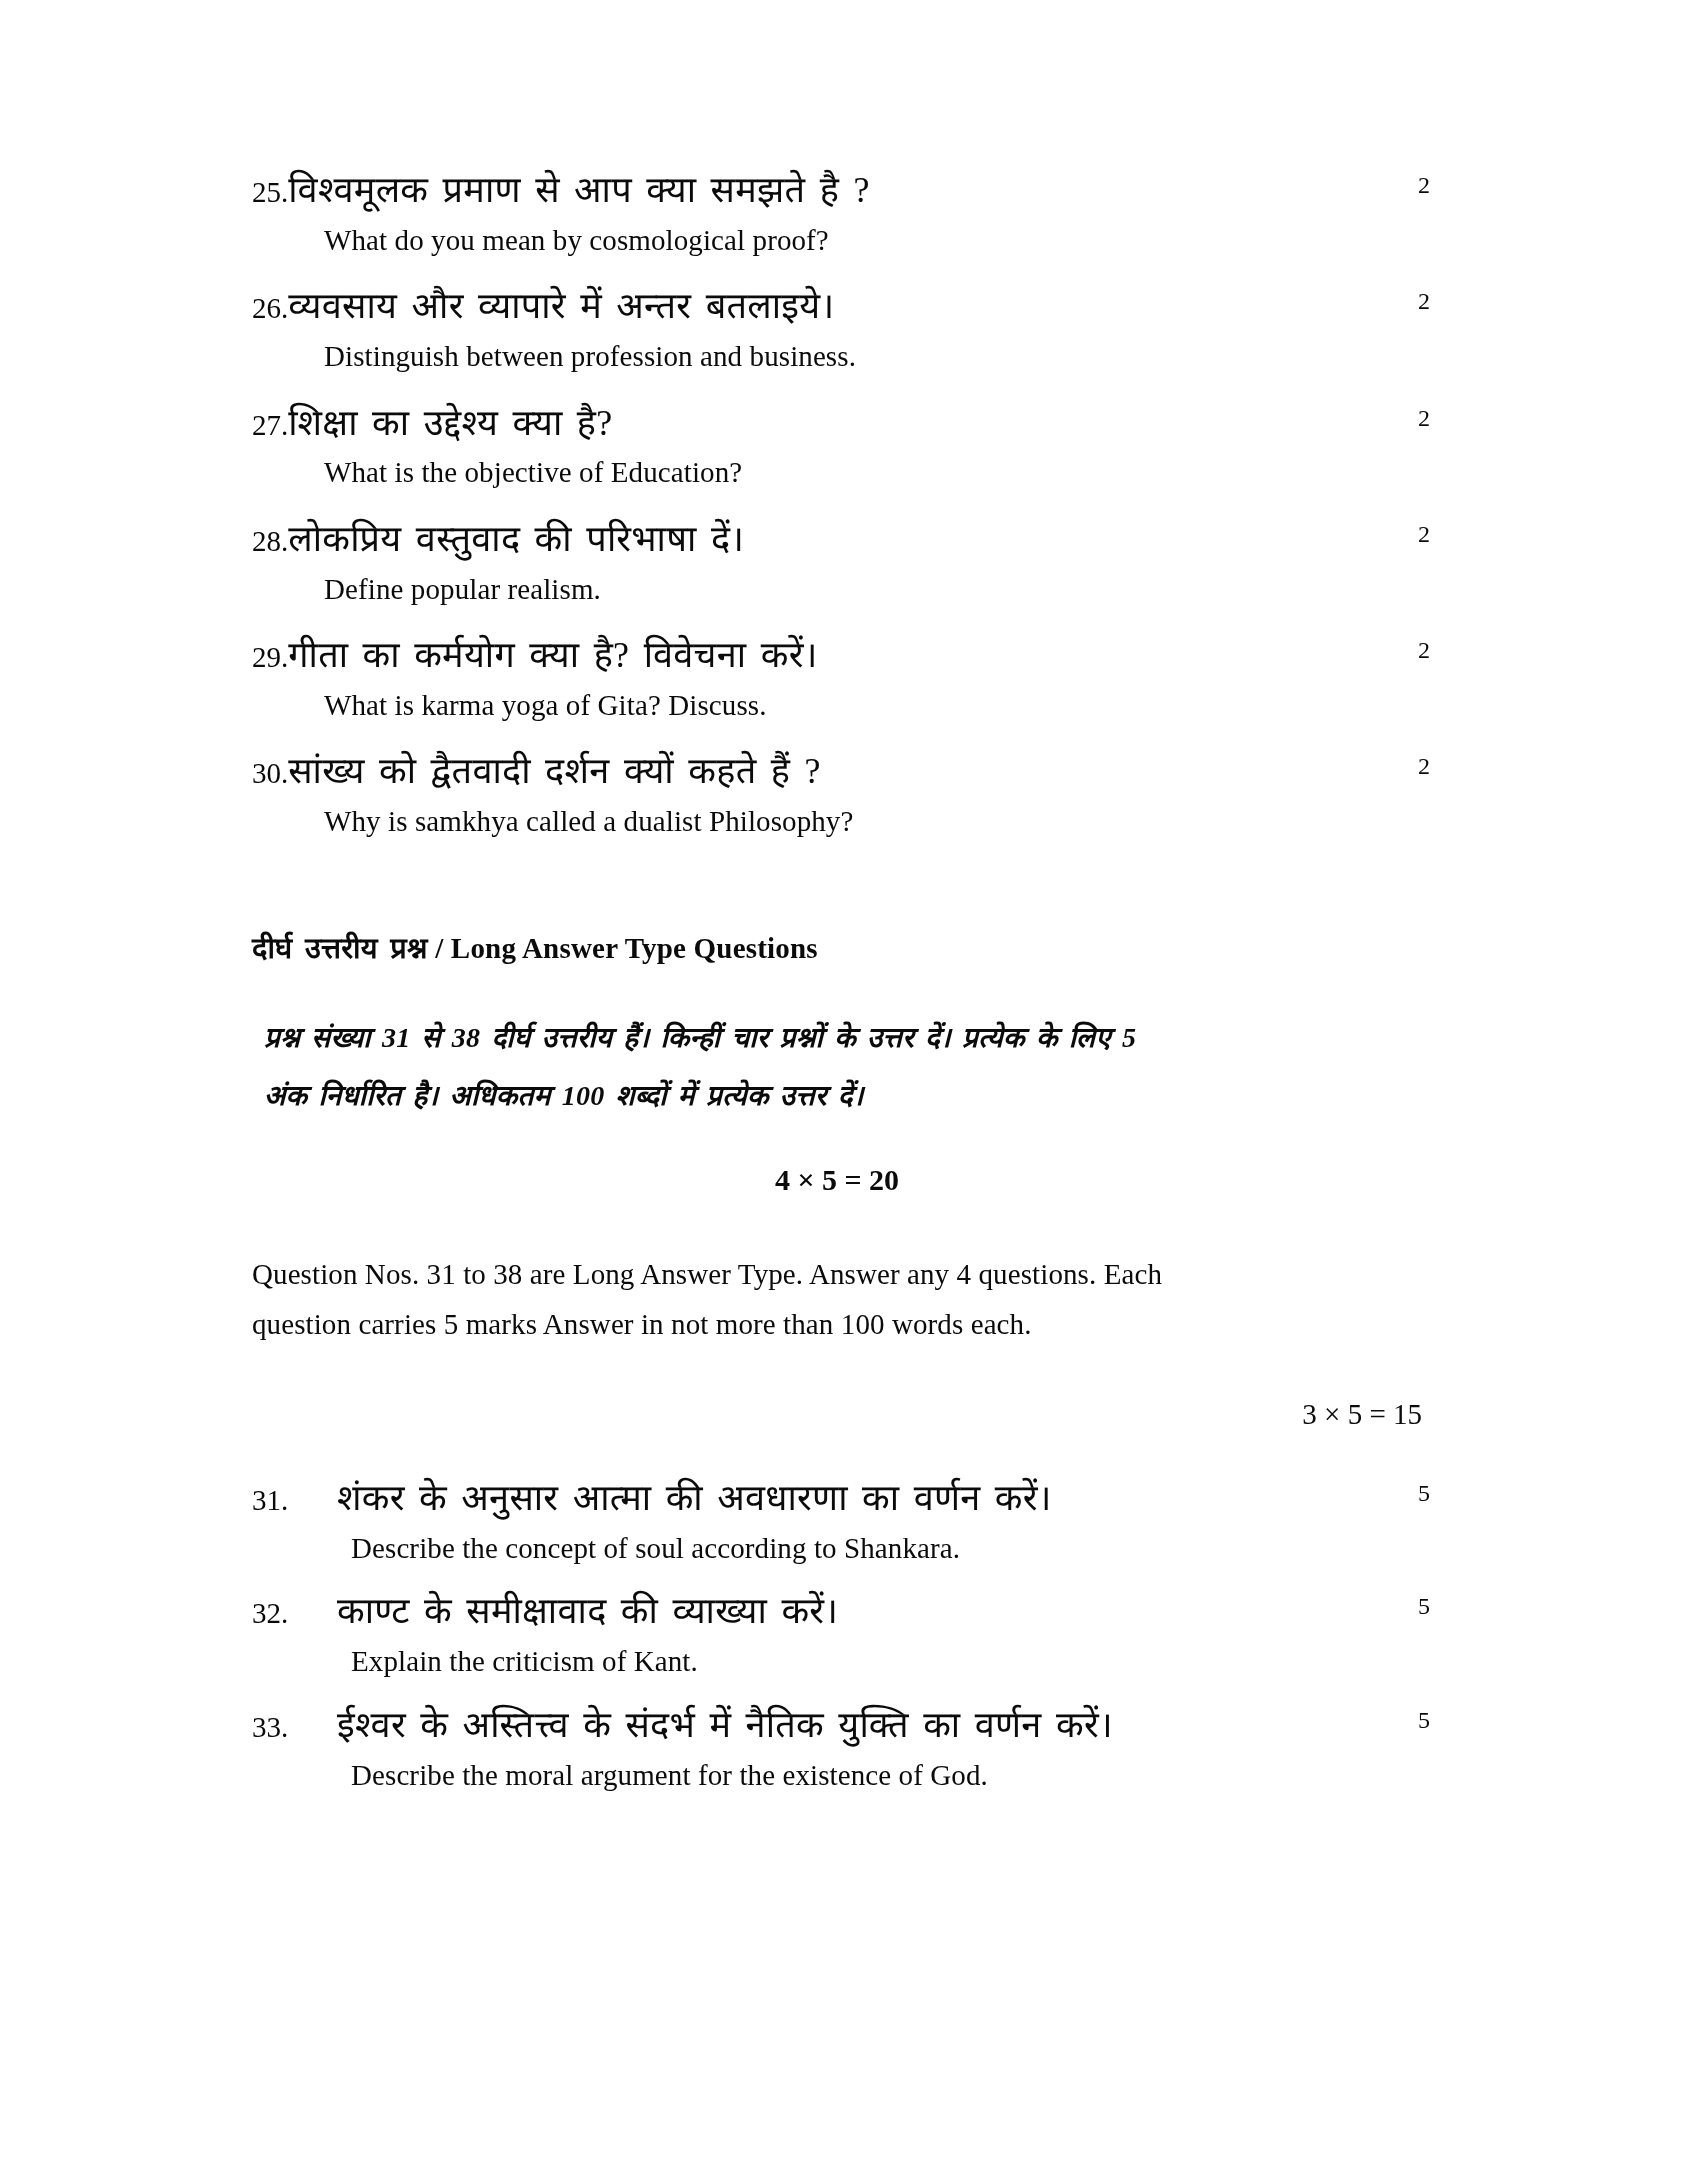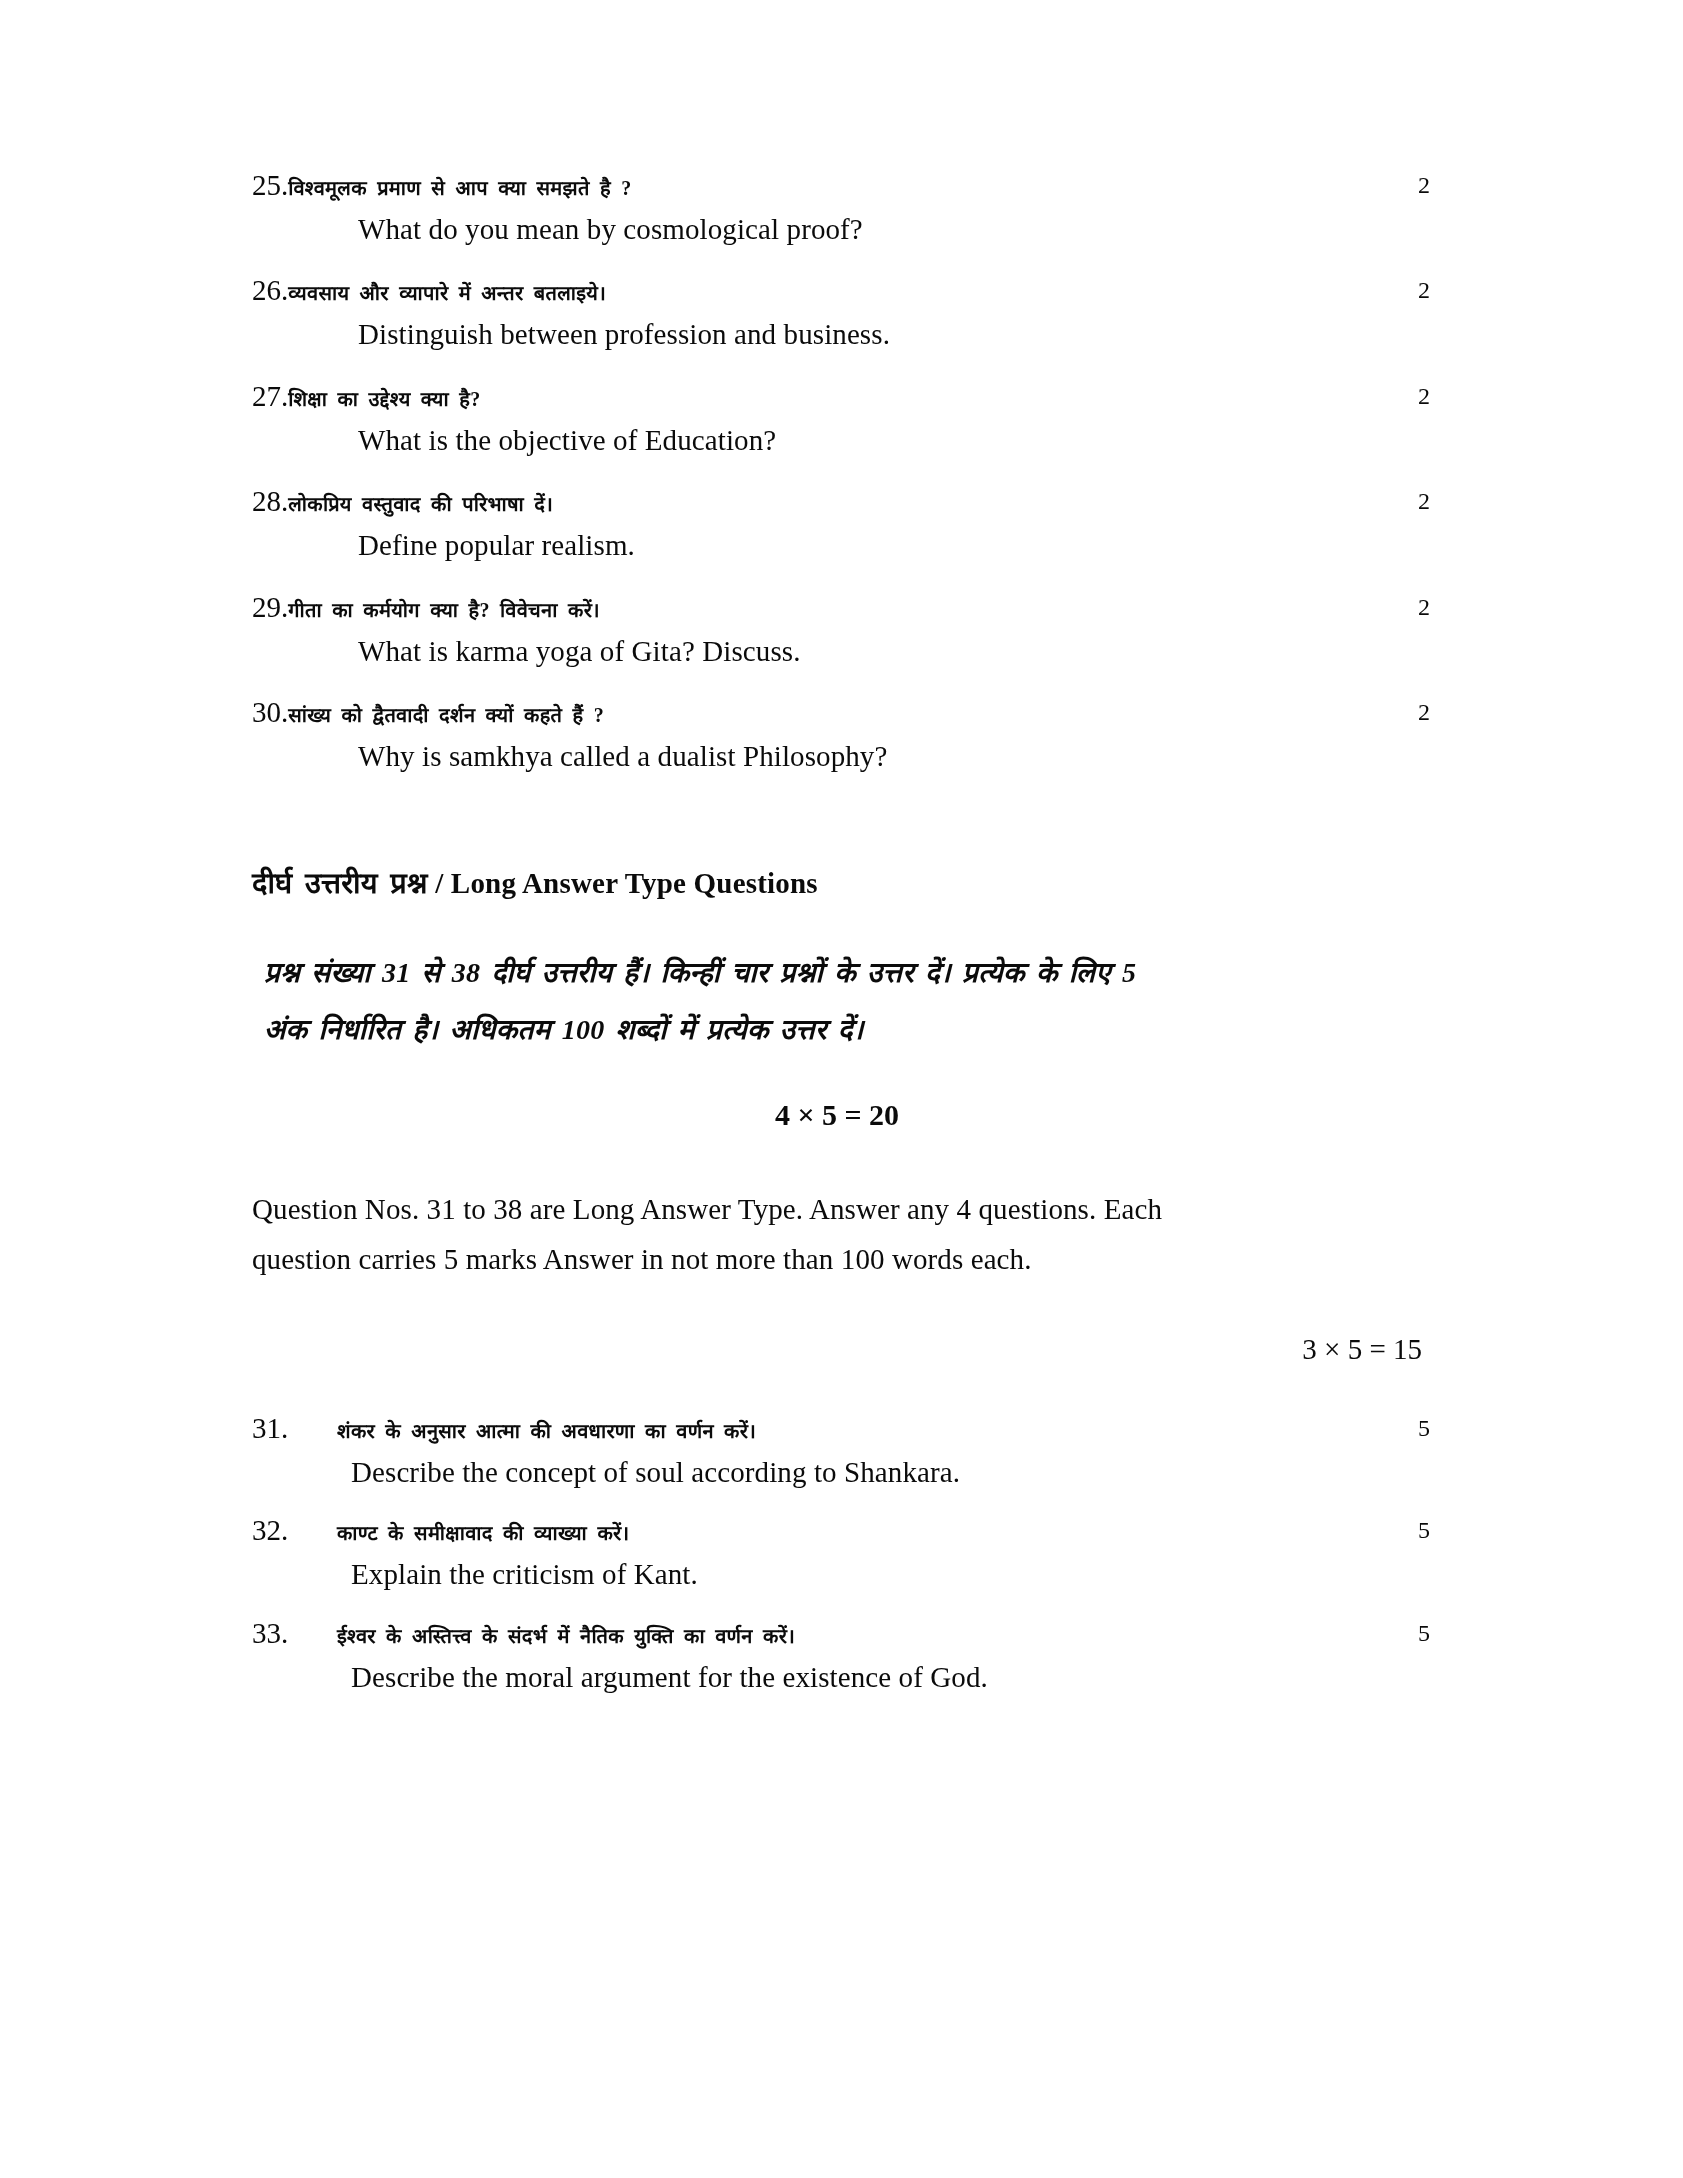--- a/index.html
+++ b/index.html
@@ -44,30 +44,29 @@
     font-size: 29px;
     line-height: 1.55;
     letter-spacing: 0px;
   }
   .q-num-wide {
     flex: 0 0 85px;
     font-size: 29px;
     line-height: 1.55;
   }
   .q-hi {
-    font-size: 20px;
+    font-size: 36px;
     line-height: 1.55;
     letter-spacing: 0.3px;
     word-spacing: 5px;
-    font-weight: bold;
   }
   .q-en {
     font-size: 29px;
     line-height: 1.5;
-    margin-left: 106px;
+    margin-left: 72px;
     letter-spacing: 0.1px;
   }
   .q-en-wide {
     margin-left: 99px;
     font-family: Liberation Serif, serif;
   }
   .marks {
     position: absolute;
     right: 0;
     top: 10px;

